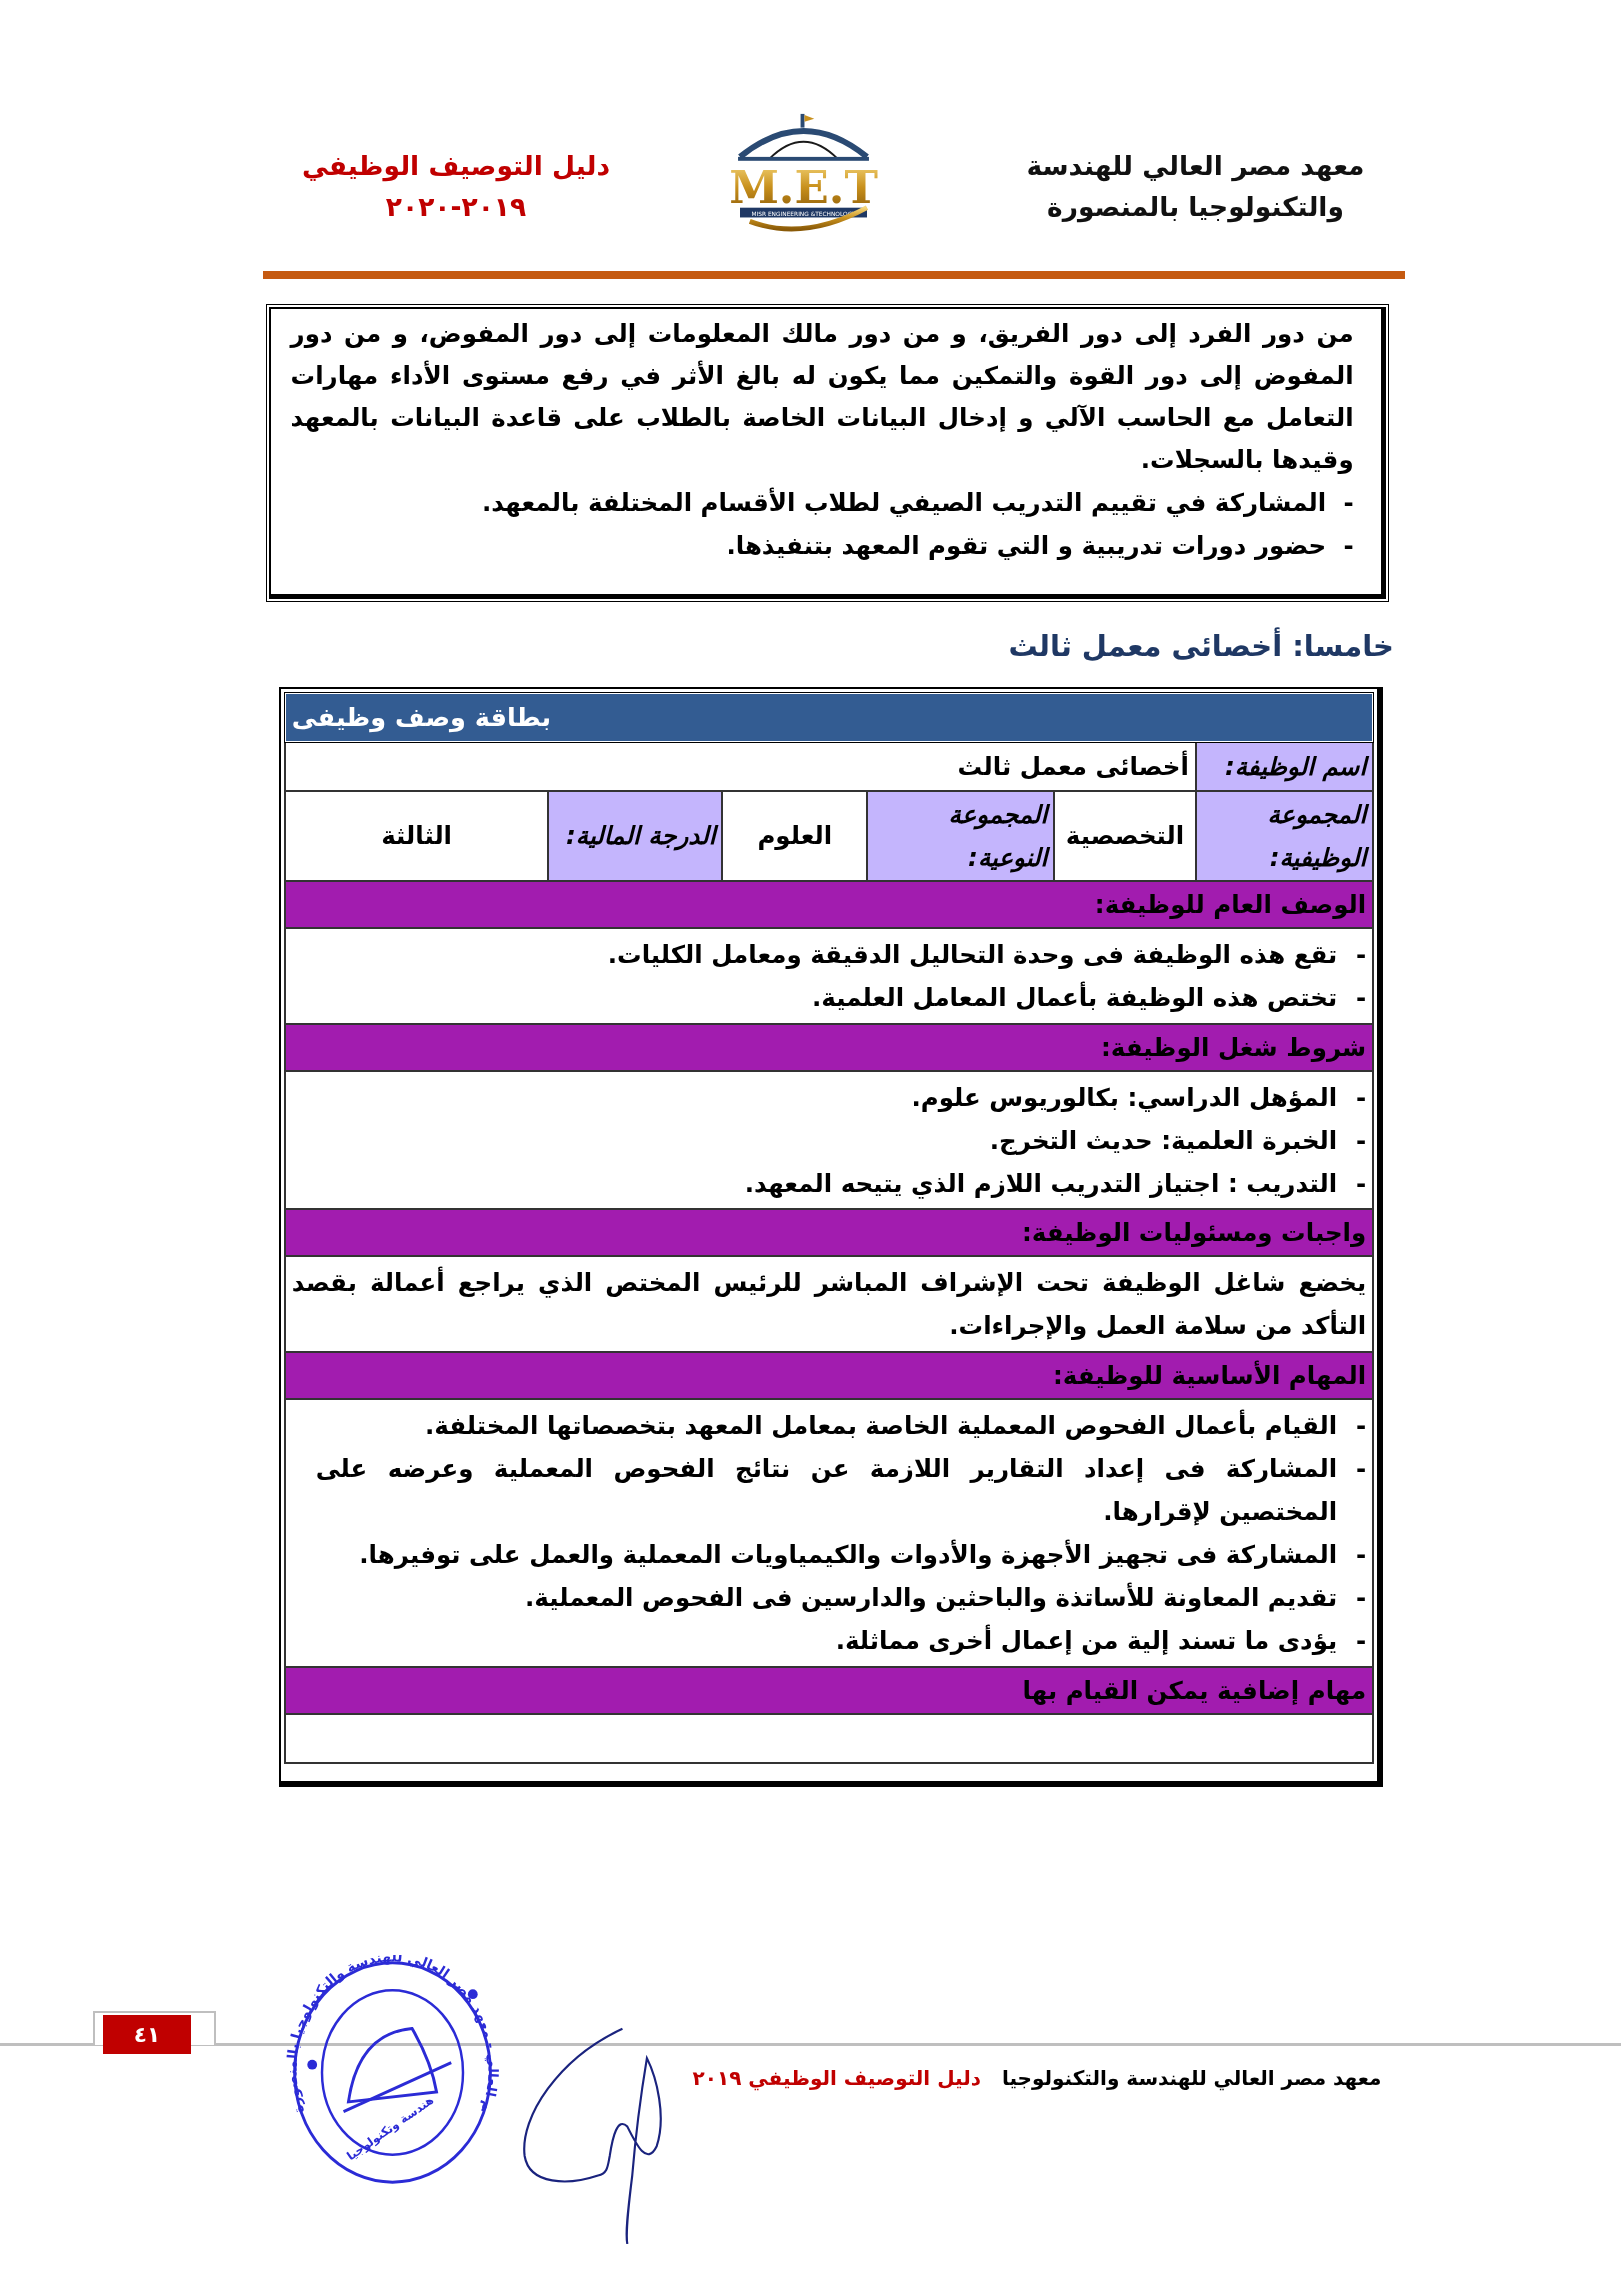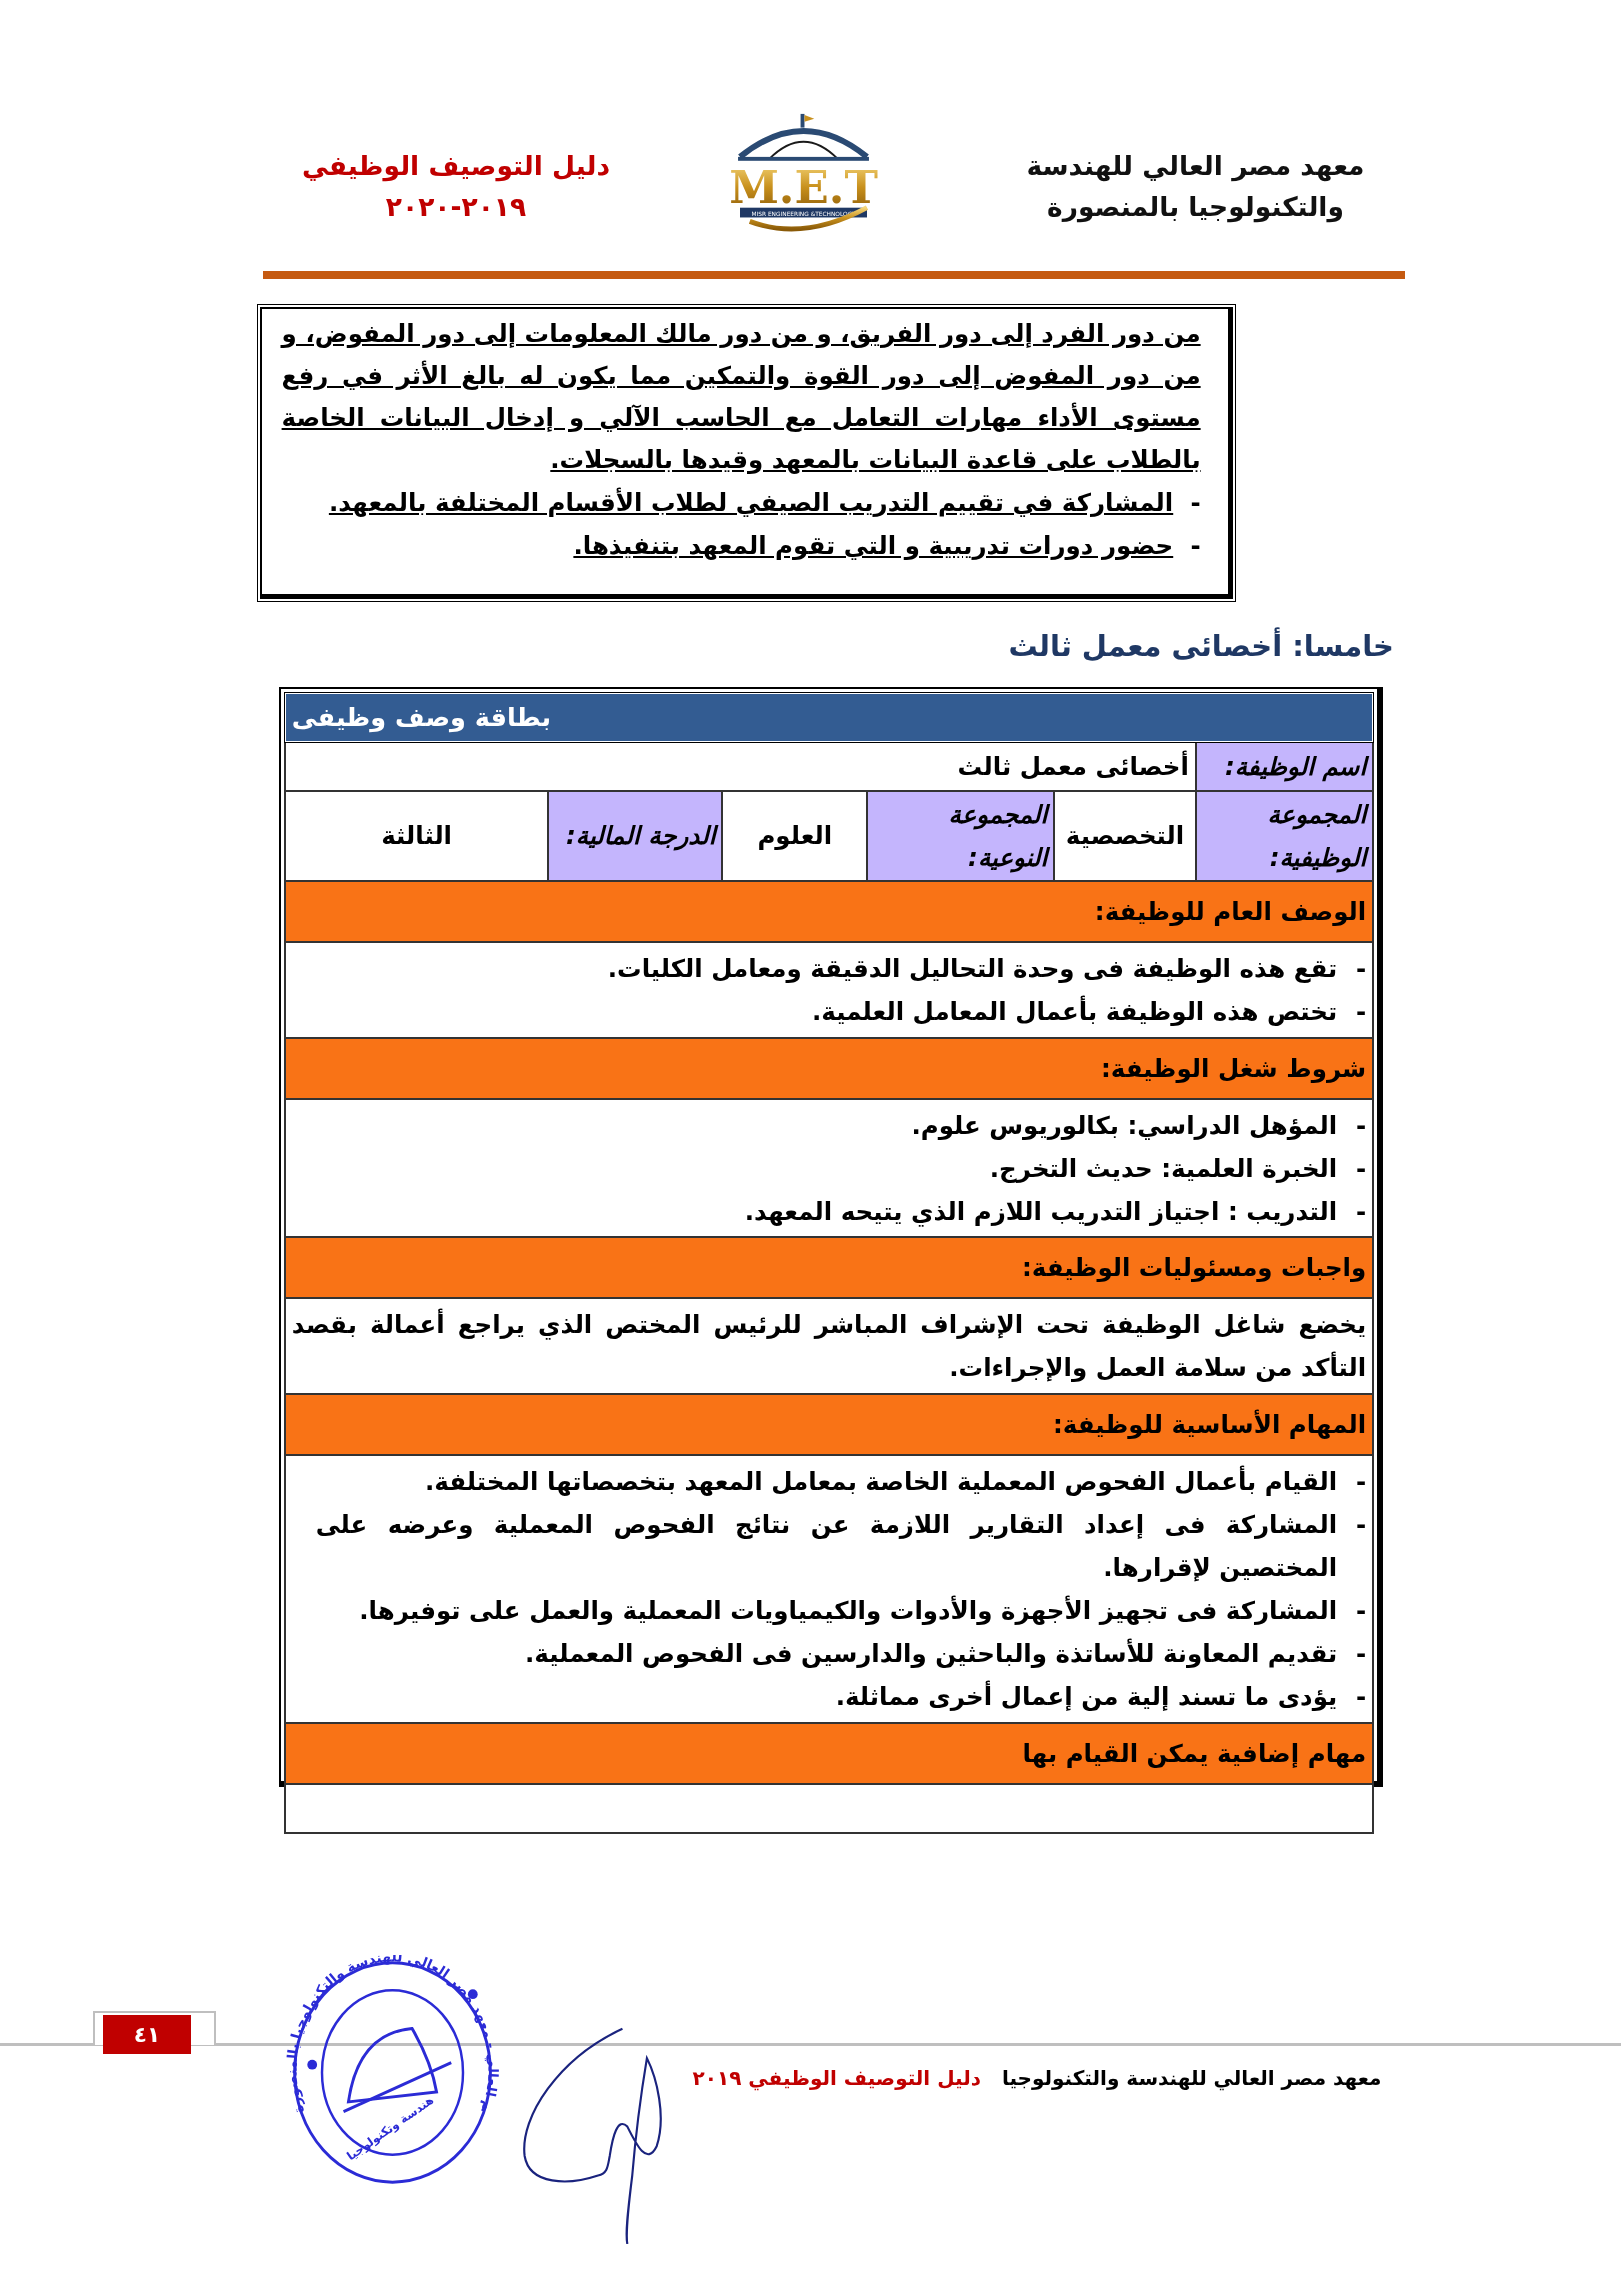--- a/index.html
+++ b/index.html
@@ -8,39 +8,39 @@
 
   
   .hdr-right { position: absolute; left: 1019px; top: 145px; width: 353px; text-align: center; direction: rtl;
     font-weight: bold; font-size: 26.5px; line-height: 41px; color: #111; }
   .hdr-left { position: absolute; left: 265px; top: 145px; width: 314px; text-align: center; direction: rtl;
     font-weight: bold; font-size: 26.5px; line-height: 41px; color: #c00000; margin-left: 34px; }
   .logo { position: absolute; left: 720px; top: 110px; width: 167px; height: 127px; }
   .orange-rule { position: absolute; left: 263px; top: 271px; width: 1142px; height: 7.8px; background: #c55a11; }
 
   
-  .topbox { position: absolute; left: 260px; top: 307px; width: 973px; height: 292px;
+  .topbox { position: absolute; left: 269px; top: 307px; width: 1117px; height: 292px;
     border: 2.9px double #000; border-right: 5.9px solid #000; border-bottom: 5.9px solid #000;
-    outline: 1px solid #000; outline-offset: 2px; direction: rtl; padding: 3.9px 27.4px 0 19.6px; text-decoration: underline; }
+    outline: 1px solid #000; outline-offset: 2px; direction: rtl; padding: 3.9px 27.4px 0 19.6px; }
   .topbox p { font-weight: bold; font-size: 24.5px; line-height: 42px; text-align: justify; text-align-last: right; }
   .topbox ul, .tbl ul { list-style: none; }
   .bullet { font-weight: bold; font-size: 24.5px; line-height: 43px; position: relative; padding-right: 27.4px; }
   .bullet::before { content: "-"; position: absolute; right: 0; top: 0; }
 
   .section-heading { position: absolute; left: 882px; top: 629px; width: 512px; text-align: right; direction: rtl;
     font-weight: bold; font-size: 29px; color: #1f3864; }
 
   
   .tbl-wrap { position: absolute; left: 279px; top: 687px; width: 1104px; height: 1100px;
     border: 2px solid #000; border-right: 6.9px solid #000; border-bottom: 6.9px solid #000; padding: 2.9px; }
   .tbl { width: 100%; border-collapse: collapse; direction: rtl; table-layout: fixed; }
   .tbl td { border: 2px solid #333; vertical-align: middle; font-weight: bold; font-size: 24.5px; line-height: 43px; padding: 0 5.9px; }
   .tbl .band { background: #335c92; color: #fff; text-align: left; height: 49px; border: 2px solid #fff; outline: 1px solid #000; font-size: 25.5px; }
   .tbl .lbl { background: #c4b5fd; font-style: italic; }
-  .tbl .sec { background: #f97316; height: 61px; margin-left: 46px; }
+  .tbl .sec { background: #a21caf; height: 47px; margin-left: 46px; }
   .tbl .val { background: #fff; }
   .tbl .center { text-align: center; }
   .tbl .body { padding: 3.9px 5.9px 3.9px 5.9px; }
   .tbl .justify { text-align: justify; text-align-last: right; }
   .tbl .bullet { padding-right: 29px; margin-left: 24px; }
 
   
   .footer-line { position: absolute; left: 0; top: 2043px; width: 1621px; height: 2.9px; background: #bfbfbf; }
   .page-tab { position: absolute; left: 93px; top: 2011px; width: 123px; height: 34px; border: 2.9px solid #bfbfbf; border-bottom: none; background: #fff; }
   .page-num { position: absolute; left: 103px; top: 2015px; width: 88px; height: 39px; background: #c00000; color: #fff;

